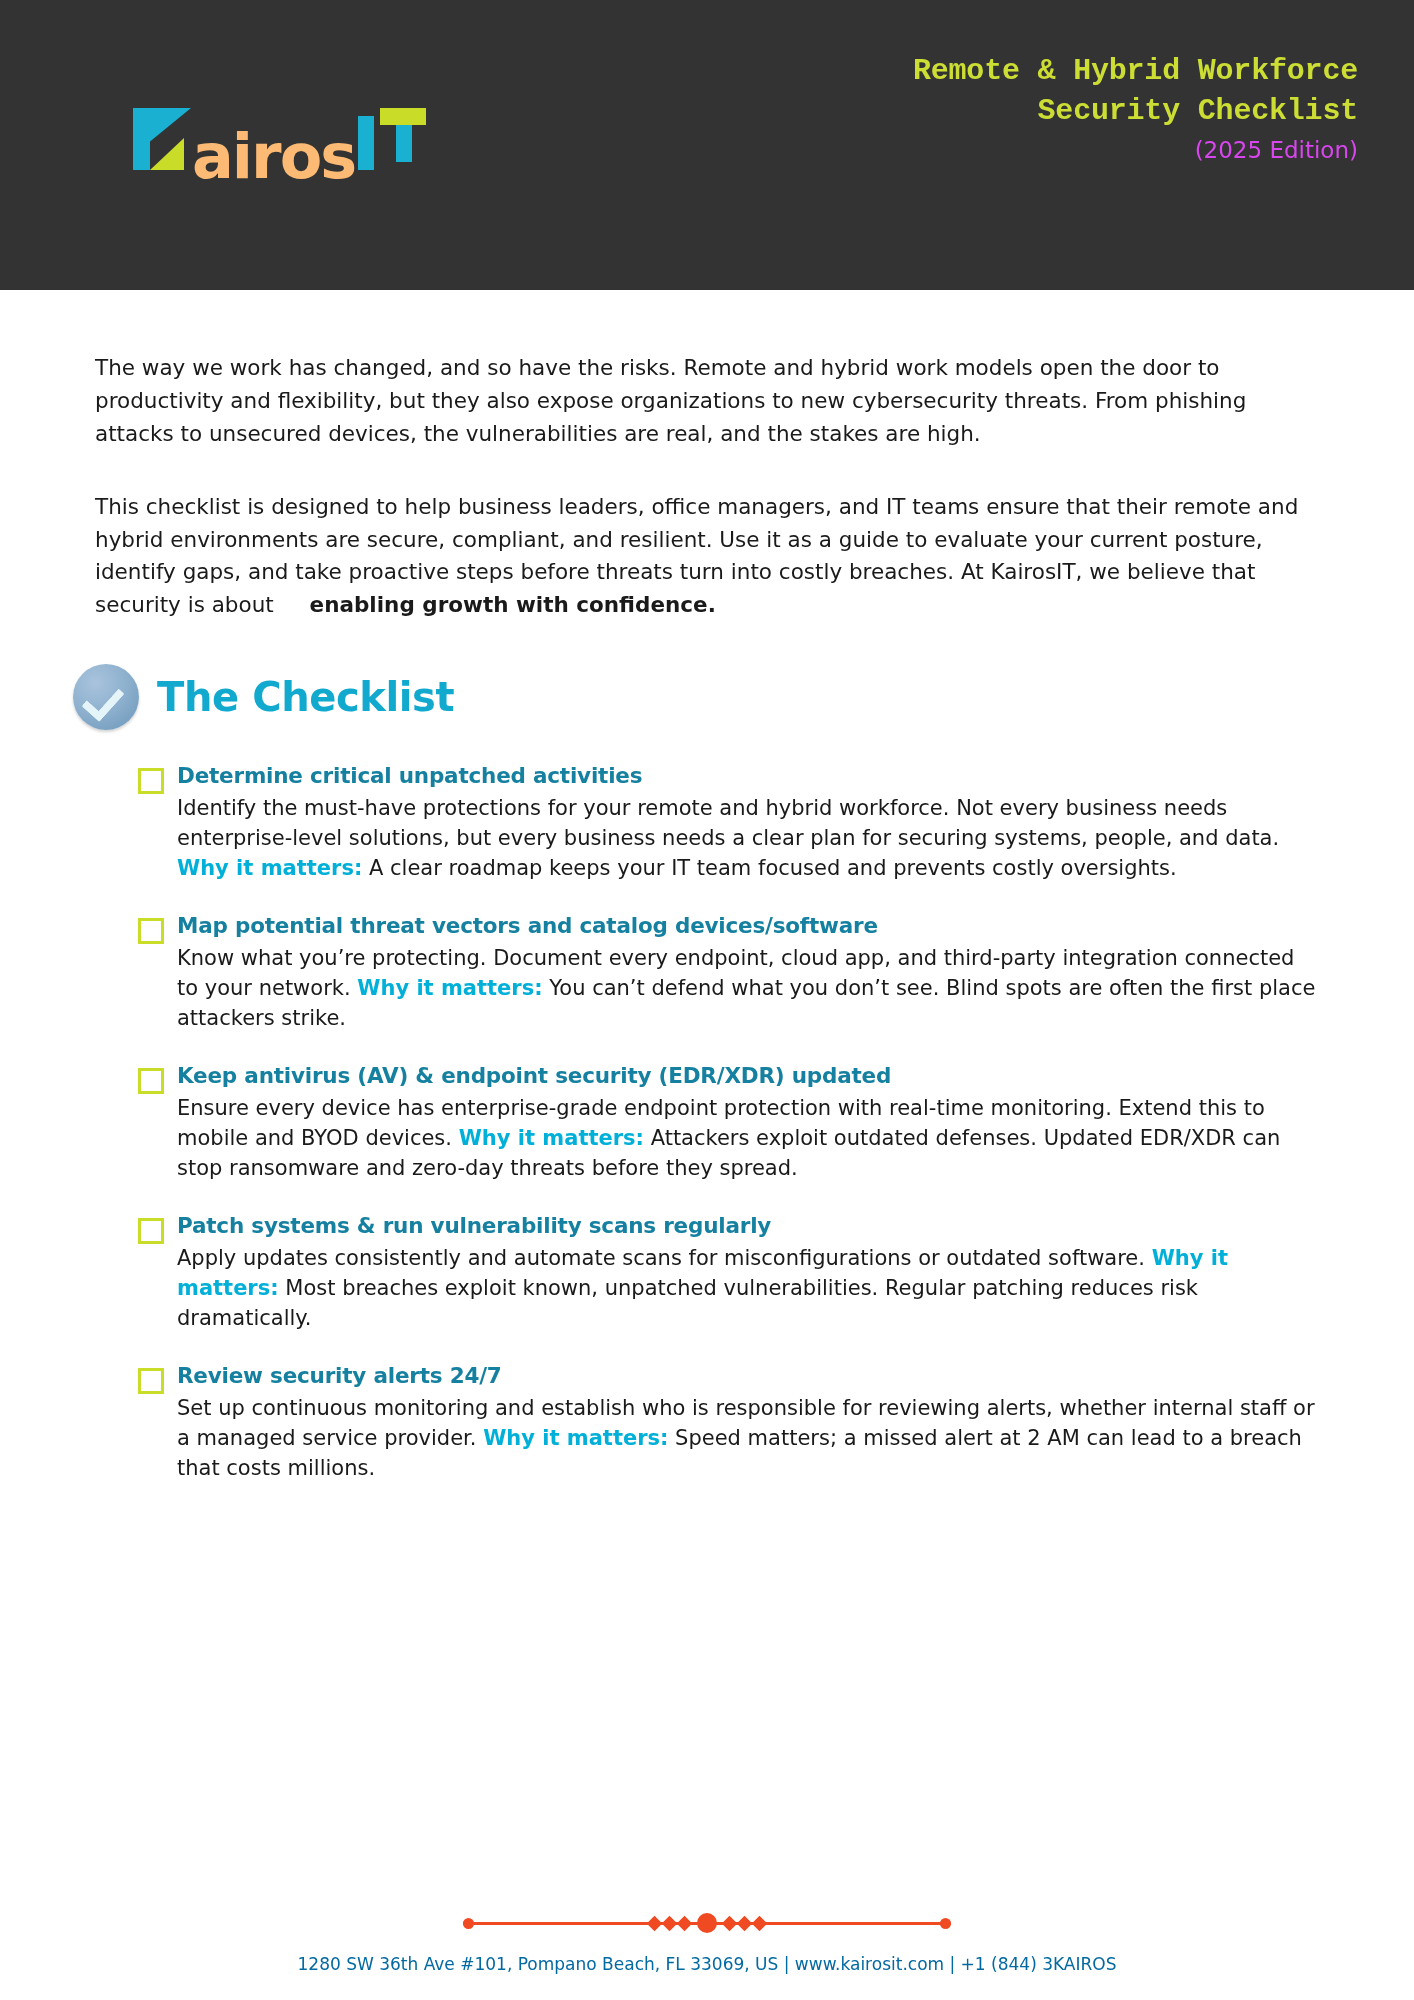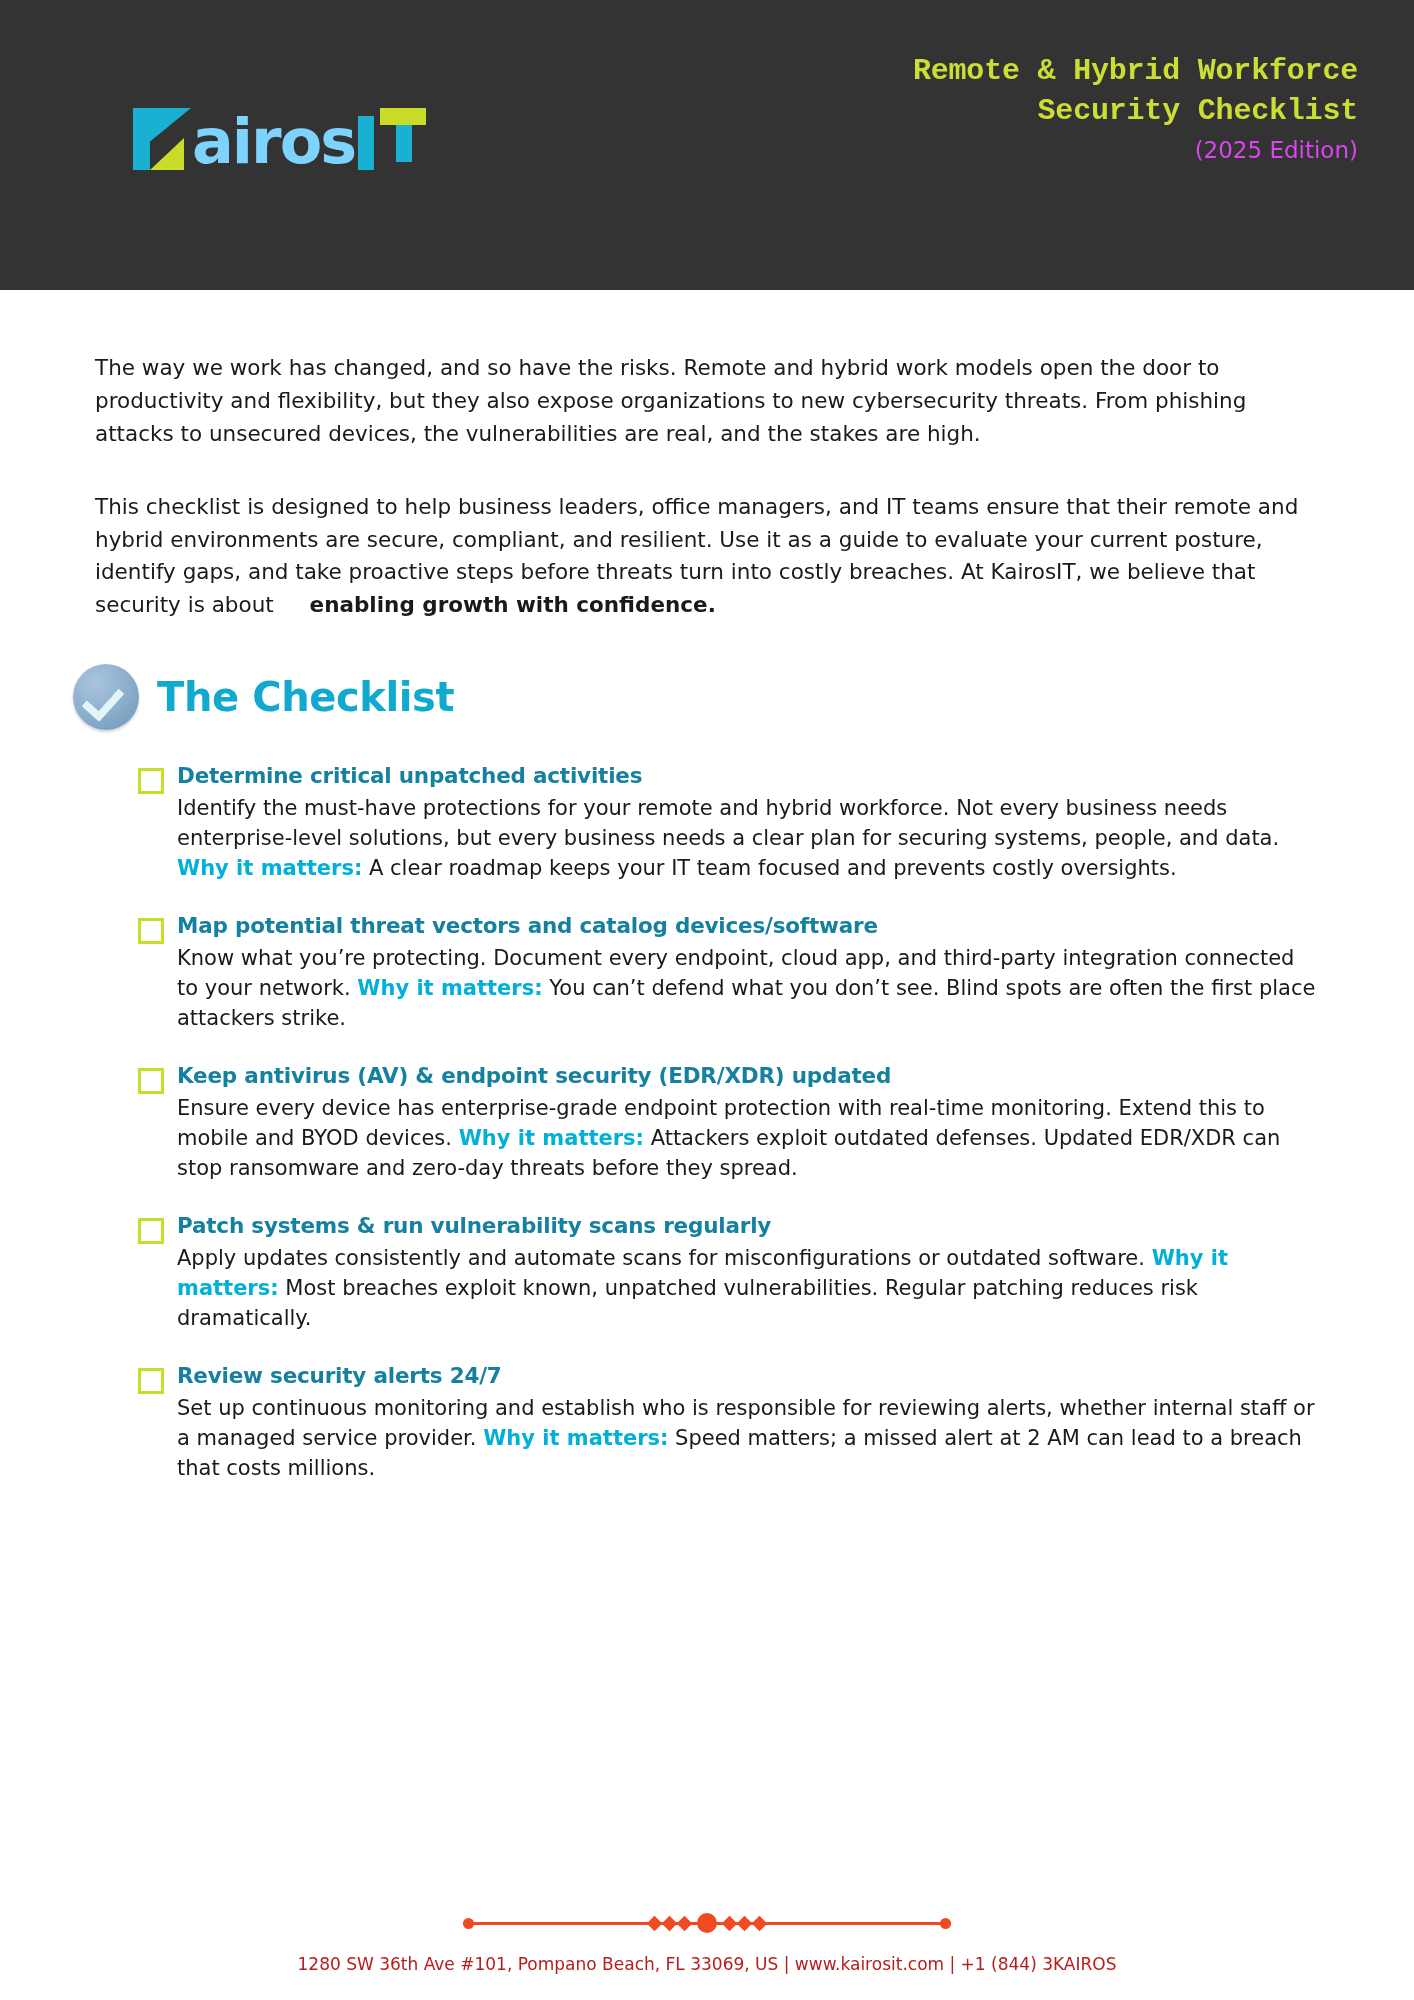--- a/index.html
+++ b/index.html
@@ -63,23 +63,23 @@
     width: 0; height: 0;
     border-right: 34px solid #c8dc28;
     border-top: 32px solid transparent;
   }
 
   .logo-word {
     font-family: "DejaVu Sans", sans-serif;
     font-weight: bold;
     font-size: 62px;
     letter-spacing: -2px;
-    color: #7dd3fc;
-    position: relative;
-    top: 3px;
+    color: #fdba74;
+    position: relative;
+    top: 18px;
   }
 
   .logo-it {
     position: relative;
     display: flex;
     align-items: flex-end;
     margin-left: 3px;
     height: 62px;
   }
   .logo-it .it-i {
@@ -266,21 +266,21 @@
   .center-dot {
     width: 20px;
     height: 20px;
     border-radius: 50%;
     background: #f04a23;
     margin: 0 3px;
   }
 
   .footer-text {
     text-align: center;
-    color: #b91c1c;
+    color: #0369a1;
     font-size: 17px;
     margin-top: 20px;
   }
 </style>
 </head>
 <body>
 
 <div class="header">
 
   <div class="logo">

